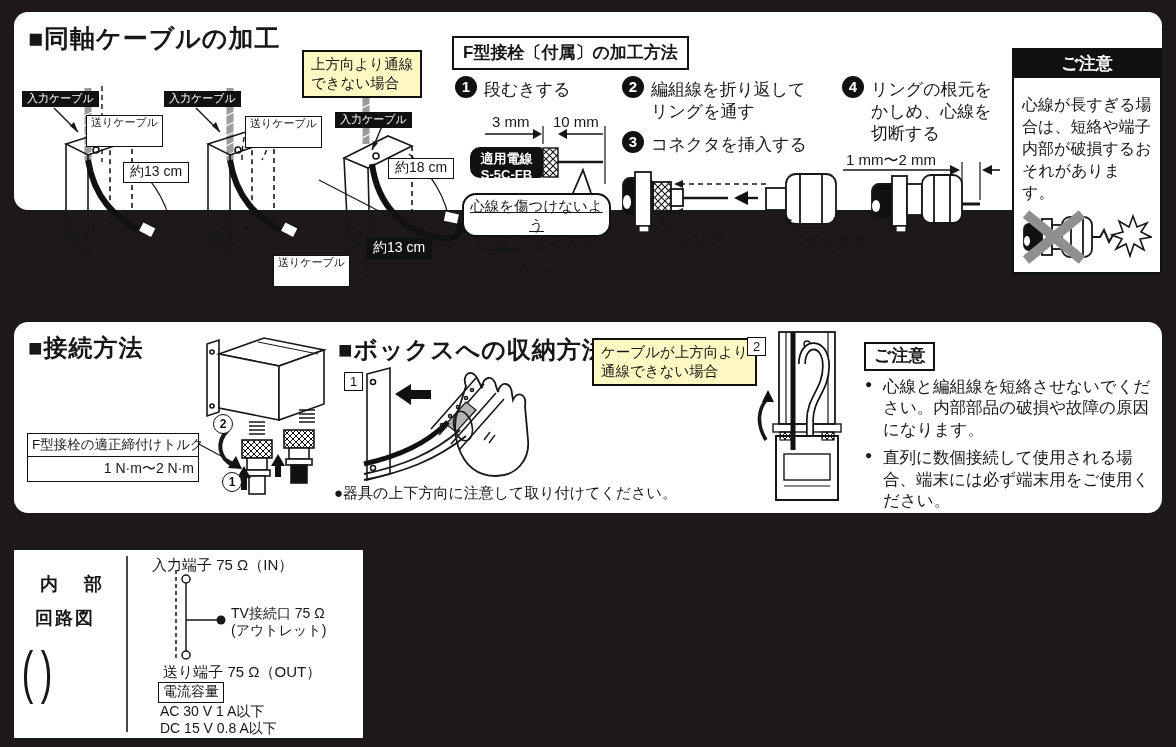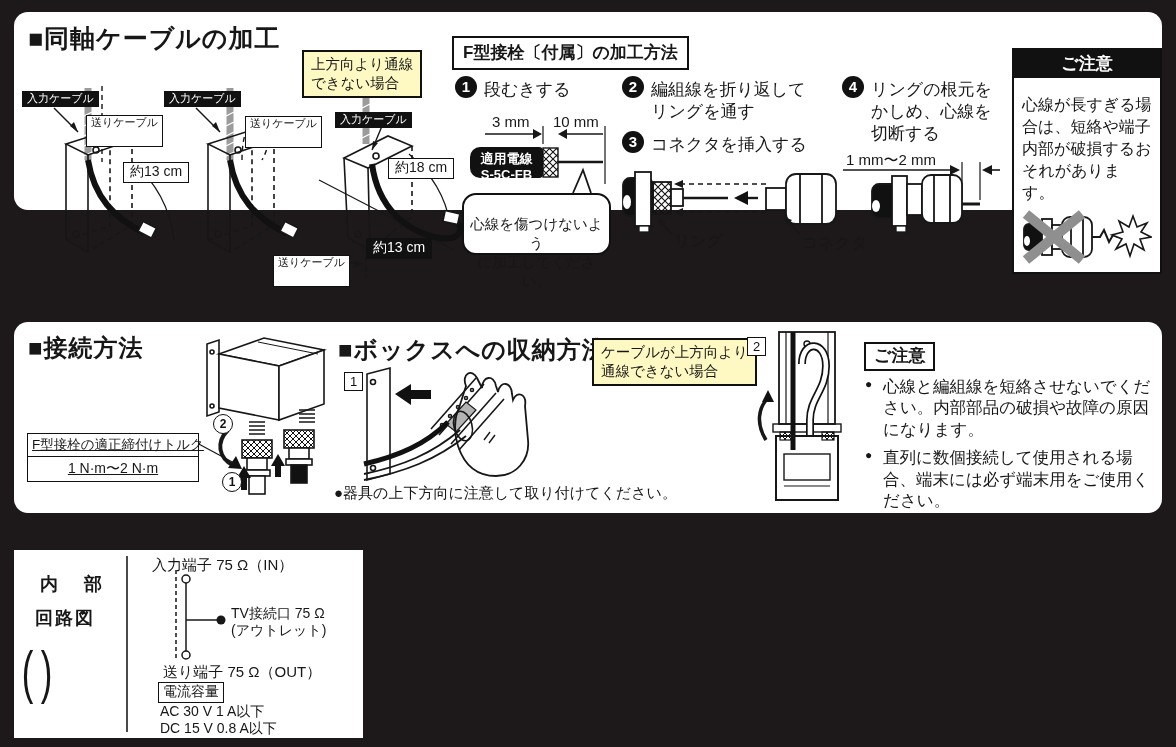--- a/index.html
+++ b/index.html
@@ -23,25 +23,25 @@
   .ncirc{width:18px;height:18px;border-radius:50%;background:#fff;border:1.8px solid #111;color:#111;
          font-weight:bold;font-size:12px;text-align:center;line-height:18px;}
   .nsq{width:17px;height:17px;background:#fff;border:1.8px solid #111;color:#111;
        font-size:13px;text-align:center;line-height:17px;}
   .step-text{font-size:17px;white-space:nowrap;}
   .dim-label{font-size:15px;white-space:nowrap;}
   .small-label{font-size:16px;white-space:nowrap;}
   .cable-tag{background:#111;color:#fff;border-radius:10px 4px 4px 10px;text-align:center;
              font-weight:bold;font-size:13px;line-height:1.2;padding-top:4px;}
   .bubble{border:2px solid #111;border-radius:14px;background:#fff;text-align:center;
-          font-size:14.5px;line-height:1.32;padding-top:20px;}
+          font-size:14.5px;line-height:1.32;padding-top:2px;text-decoration:underline;}
   .caution1{border:2px solid #111;background:#fff;}
   .caution1 .hd{background:#111;color:#fff;font-weight:bold;font-size:17px;text-align:center;padding:2px 0 3px;}
   .caution1 .bd{font-size:16px;line-height:1.38;padding:16px 8px 0;}
-  .torque{border:1.5px solid #111;background:#fff;text-align:center;text-decoration:underline;}
+  .torque{border:1.5px solid #111;background:#fff;text-align:right;}
   .torque .r1{font-size:13.5px;border-bottom:1.5px solid #111;padding:2px 4px;border-radius:0 10px 0 0;white-space:nowrap;}
   .torque .r2{font-size:14px;padding:3px 4px;white-space:nowrap;}
   .caution2-title{border:2px solid #111;font-weight:bold;font-size:17px;padding:0 8px 2px;background:#fff;white-space:nowrap;}
   .bullets{font-size:16.5px;line-height:1.3;}
   .bullets .li{position:relative;padding-left:18px;margin-bottom:7px;}
   .bullets .li:before{content:"●";position:absolute;left:0;top:1px;font-size:12px;}
   .p3 .ttl{font-size:18px;font-weight:bold;white-space:nowrap;}
   .legend{display:flex;align-items:center;}
   .legend .par{font-size:58px;font-weight:100;line-height:60px;transform:scaleX(.6);}
   .legend .lines{font-size:13.5px;line-height:1.5;white-space:nowrap;}

